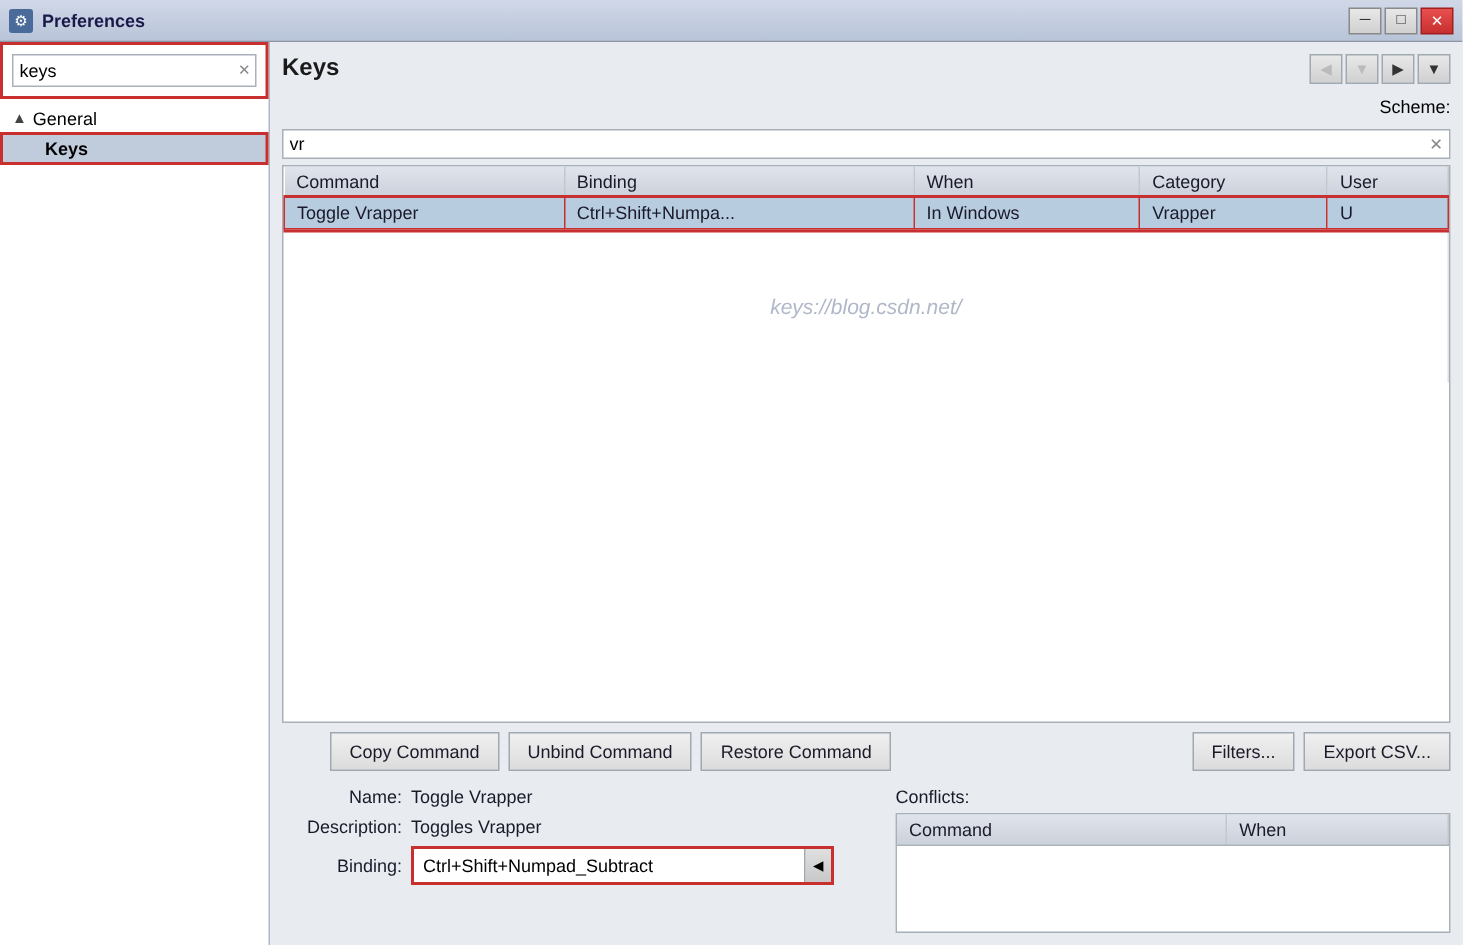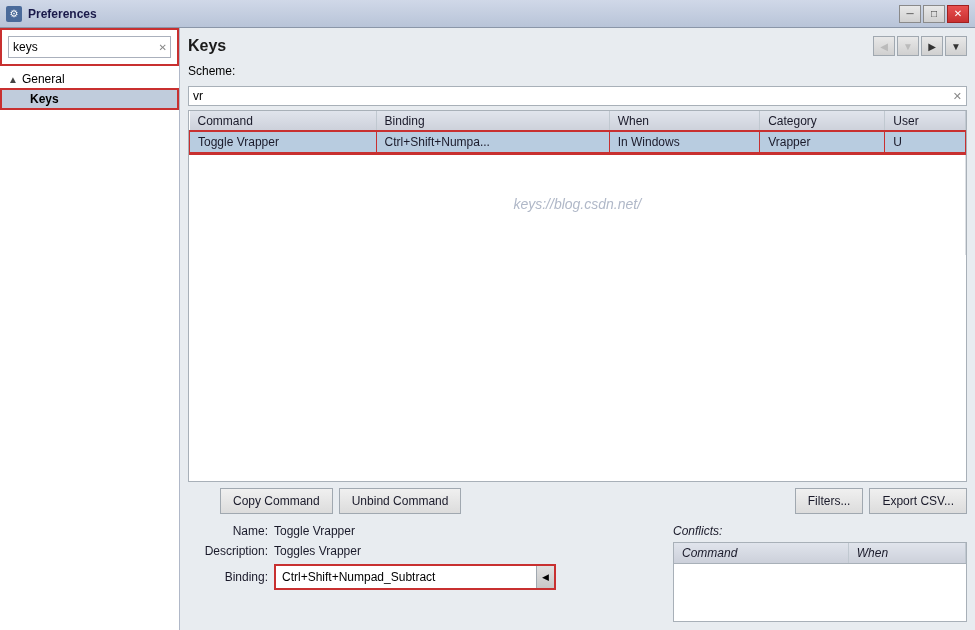--- a/index.html
+++ b/index.html
@@ -167,20 +167,21 @@
       color: #333;
     }
     .nav-btn.disabled { color: #bbb; cursor: default; }
 
     
     .scheme-row {
       display: flex;
       align-items: center;
       gap: 0;
       margin-bottom: 8px;
+      justify-content: flex-end;
     }
     .scheme-label { font-size: 12px; }
     .scheme-select {
       width: 120px;
       height: 22px;
       border: 1px solid #a0a8b0;
       background: white;
       padding: 2px 4px;
       font-size: 12px;
     }
@@ -323,22 +324,21 @@
       width: 280px;
       height: 22px;
       border: 1px solid #a0a8b0;
       padding: 2px 4px;
       font-size: 12px;
       background: white;
     }
 
     
     .detail-right {
-      width: 294px;
-      font-style: italic;
+      width: 370px;
     }
     .conflicts-label {
       font-size: 12px;
       color: #1a1a2a;
       margin-bottom: 4px;
     }
     .conflicts-table-container {
       border: 1px solid #a8b0b8;
       background: white;
       height: 80px;
@@ -440,20 +440,21 @@
               <div class="watermark">keys://blog.csdn.net/</div>
             </td>
           </tr>
         </tbody>
       </table>
     </div>
 
     <div class="buttons-row">
       <button class="btn">Copy Command</button>
       <button class="btn">Unbind Command</button>
+      <button class="btn">Restore Command</button>
       <button class="btn btn-right">Filters...</button>
       <button class="btn">Export CSV...</button>
     </div>
 
     <div class="detail-section">
 
       <div class="detail-left">
         <div class="detail-row">
           <span class="detail-label">Name:</span>
           <span class="detail-value">Toggle Vrapper</span>

